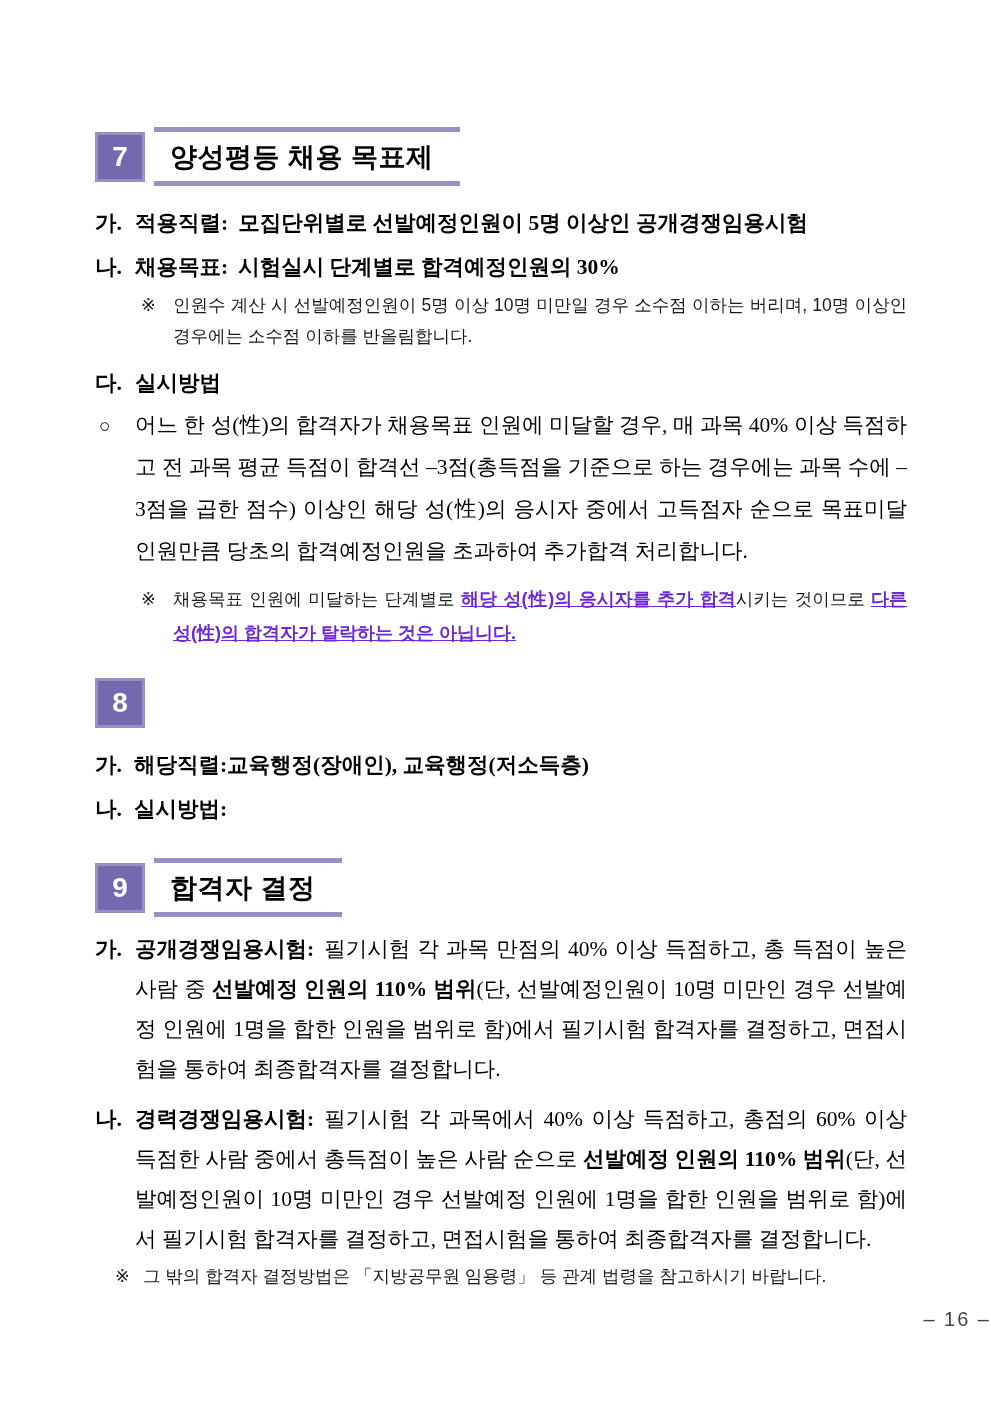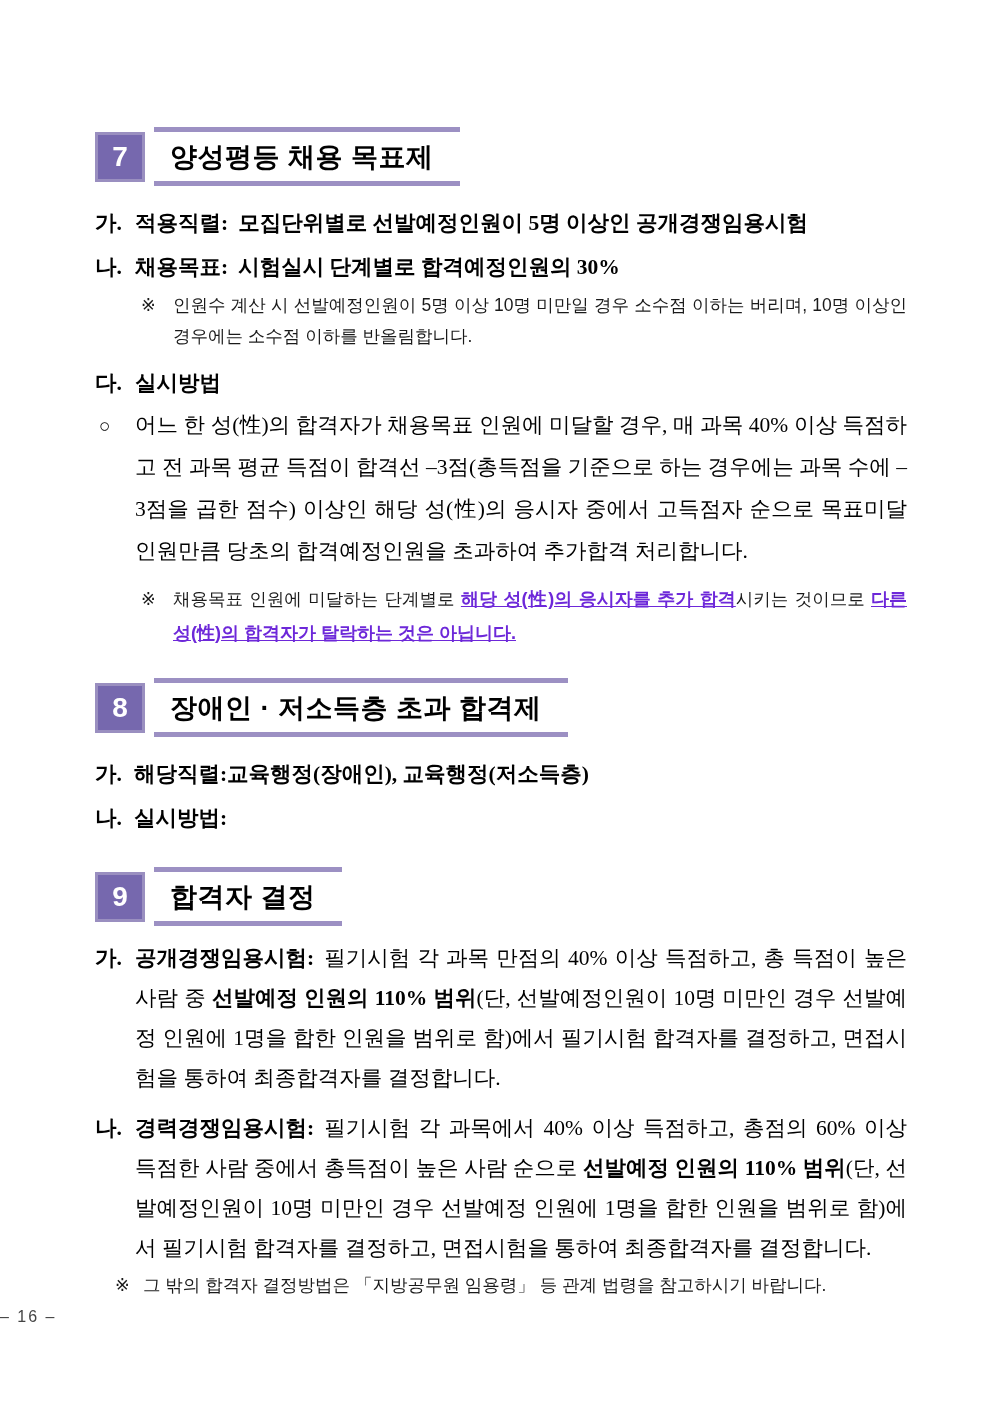--- a/index.html
+++ b/index.html
@@ -71,23 +71,23 @@
 
   
   .mb-sm{margin-bottom:2px;}
   .mb-md{margin-bottom:10px;}
   .mb-xl{margin-bottom:28px;}
   .hdr-gap{margin-bottom:16px;}
   .s9p{line-height:40px;}
 
   
   .footer{
-    position:absolute;left:0;right:0;top:1308px;text-align:left;
+    position:absolute;left:0;right:0;top:1308px;text-align:right;
     font-family:"Liberation Sans","DejaVu Sans",sans-serif;
-    font-size:16px;color:#444;letter-spacing:2px;
+    font-size:20px;color:#444;letter-spacing:2px;
   }
 </style>
 </head>
 <body>
 
 <div class="page">
 
   <section>
     <div class="sec-header hdr-gap">
       <div class="num-box">7</div>
@@ -121,21 +121,20 @@
 
     <div class="note note2 ind-deep mb-xl">
       <span class="mark">※</span>
       <span>채용목표 인원에 미달하는 단계별로 </span><span class="bu">해당 성(性)의 응시자를 추가 합격</span><span>시키는 것이므로 </span><span class="bu">다른 성(性)의 합격자가 탈락하는 것은 아닙니다.</span>
     </div>
   </section>
 
   <section>
     <div class="sec-header hdr-gap">
       <div class="num-box">8</div>
-      <div class="sec-title">장애인 · 저소득층 초과 합격제</div>
     </div>
 
     <div class="split mb-sm">
       <span class="head"><span class="lbl">가.</span><span>해당직렬:</span></span>
       <span class="body" style="font-weight:bold">교육행정(장애인), 교육행정(저소득층)</span>
     </div>
 
     <div class="split mb-xl">
       <span class="head"><span class="lbl">나.</span><span>실시방법:</span></span>
     </div>

